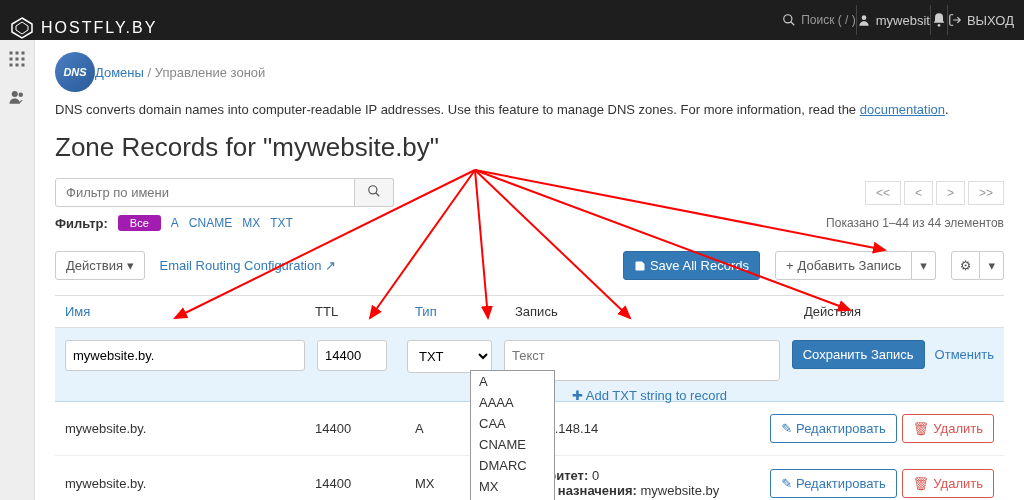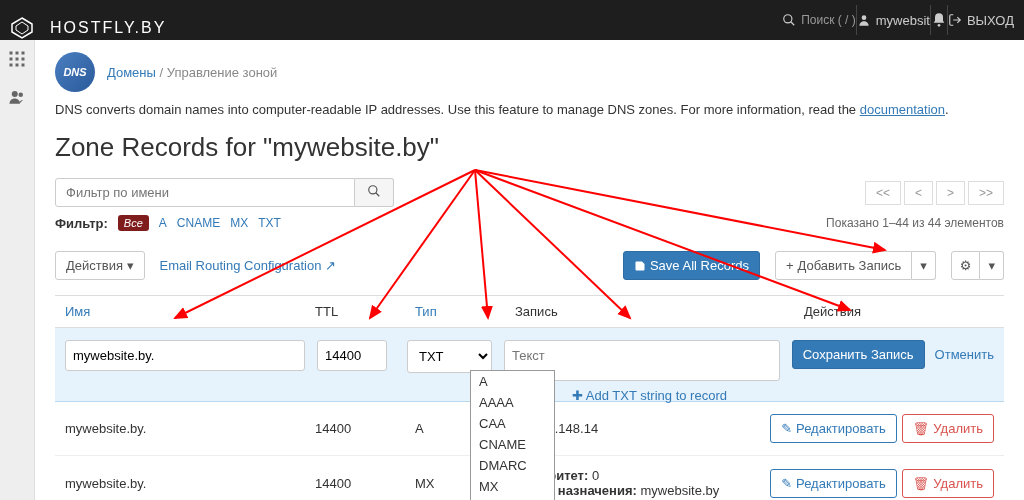--- a/index.html
+++ b/index.html
@@ -1,44 +1,44 @@
 <!DOCTYPE html>
 <html><head>
 <meta charset="utf-8">
 <style>
 * { margin: 0; padding: 0; box-sizing: border-box; font-family: Arial, sans-serif; }
 body { background: #fff; font-size: 13px; color: #333; position: relative; }
 .topbar { background: #1e1e1e; height: 40px; display: flex; align-items: center; padding: 0 10px; color: #fff; }
-.logo { display: flex; align-items: center; gap: 16px; flex: 1; margin-top: 16px; }
+.logo { display: flex; align-items: center; gap: 7px; flex: 1; margin-top: 16px; }
 .logo-icon { width: 24px; height: 24px; }
 .logo-text { font-size: 16px; letter-spacing: 2px; font-weight: 300; }
 .top-right { display: flex; align-items: center; }
 .search-area { display: flex; align-items: center; gap: 5px; color: #999; font-size: 12px; }
 .divider { width: 1px; height: 30px; background: #444; }
 .top-item { display: flex; align-items: center; gap: 5px; color: #ccc; font-size: 13px; cursor: pointer; }
 .left-sidebar { position: absolute; left: 0; top: 40px; width: 35px; background: #eee; height: calc(100% - 40px); display: flex; flex-direction: column; align-items: center; padding-top: 10px; gap: 15px; border-right: 1px solid #ddd; }
 .sidebar-icon { font-size: 18px; color: #666; cursor: pointer; }
 .main { margin-left: 35px; padding: 12px 20px 20px 20px; }
-.page-header { display: flex; align-items: center; gap: 12px; margin-bottom: 10px; }
+.page-header { display: flex; align-items: center; margin-bottom: 10px; }
 .dns-icon { width: 40px; height: 40px; background: linear-gradient(135deg,#4a7fc1,#2a5a9a); border-radius: 50%; display: flex; align-items: center; justify-content: center; color: #fff; font-size: 11px; font-weight: bold; font-style: italic; }
 .page-title { font-size: 20px; font-weight: 400; }
 .breadcrumb { font-size: 13px; color: #888; }
 .breadcrumb a { color: #337ab7; text-decoration: none; }
 .desc { font-size: 13px; margin: 10px 0 15px 0; }
 .desc a { color: #337ab7; }
 .zone-title { font-size: 26px; font-weight: 300; margin-bottom: 15px; }
 .filter-row { display: flex; align-items: center; margin-bottom: 8px; }
 .filter-input { border: 1px solid #ccc; padding: 6px 10px; width: 300px; border-radius: 3px 0 0 3px; font-size: 13px; }
 .filter-btn { border: 1px solid #ccc; border-left: none; background: #f5f5f5; padding: 5px 12px; border-radius: 0 3px 3px 0; cursor: pointer; }
 .pager { margin-left: auto; display: flex; gap: 3px; }
 .pager button { border: 1px solid #ddd; background: #fff; padding: 4px 10px; color: #999; cursor: pointer; font-size: 12px; }
 .filter-types { display: flex; align-items: center; gap: 10px; font-size: 13px; margin-bottom: 20px; }
 .filter-types strong { font-weight: bold; }
 .type-link { color: #337ab7; text-decoration: none; font-size: 12px; cursor: pointer; }
-.type-active { background: #7f1d1d; color: #fff; padding: 2px 6px; border-radius: 3px; font-size: 11px; font-style: italic; }
+.type-active { background: #a21caf; color: #fff; padding: 2px 12px; border-radius: 3px; font-size: 11px; }
 .shown-text { margin-left: auto; font-size: 12px; color: #666; }
 .actions-row { display: flex; align-items: center; gap: 15px; margin-bottom: 15px; }
 .btn { border: 1px solid #ccc; background: #fff; padding: 6px 10px; border-radius: 3px; cursor: pointer; font-size: 13px; display: inline-flex; align-items: center; gap: 4px; }
 .btn-primary { background: #337ab7; color: #fff; border-color: #2e6da4; }
 .btn-default { background: #fff; color: #555; }
 .link-blue { color: #337ab7; text-decoration: none; font-size: 13px; }
 .spacer { flex: 1; }
 .btn-group { display: flex; }
 .btn-group .btn { border-radius: 0; }
 .btn-group .btn:first-child { border-radius: 3px 0 0 3px; }

